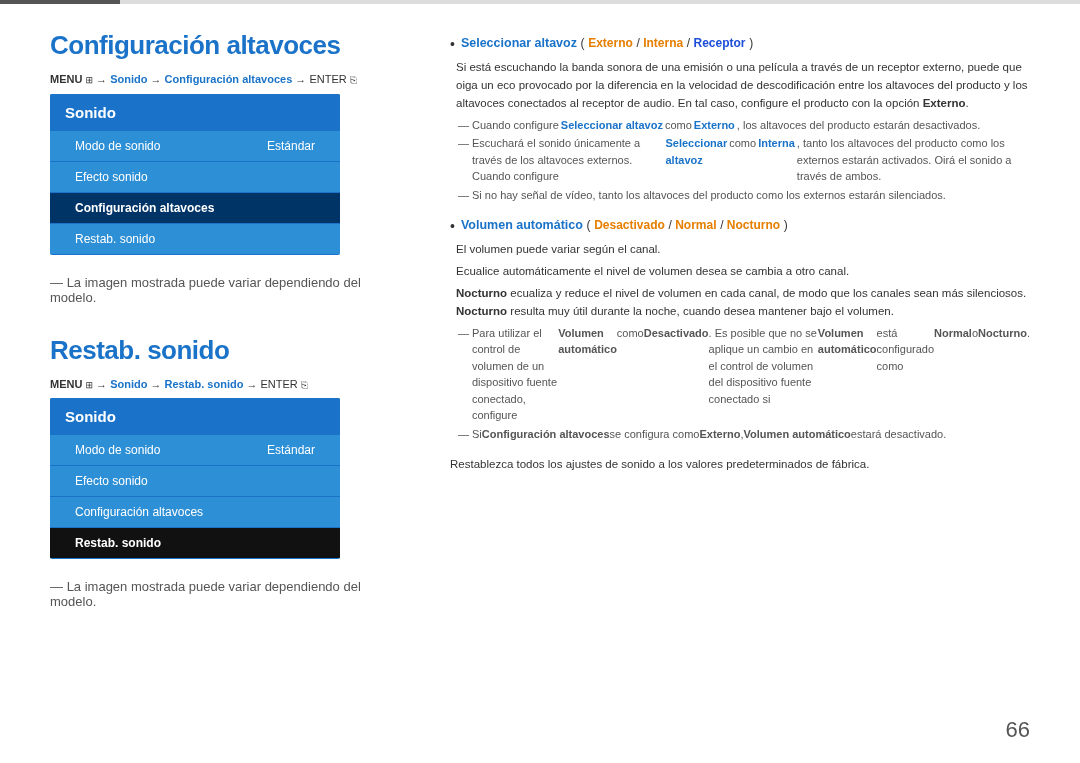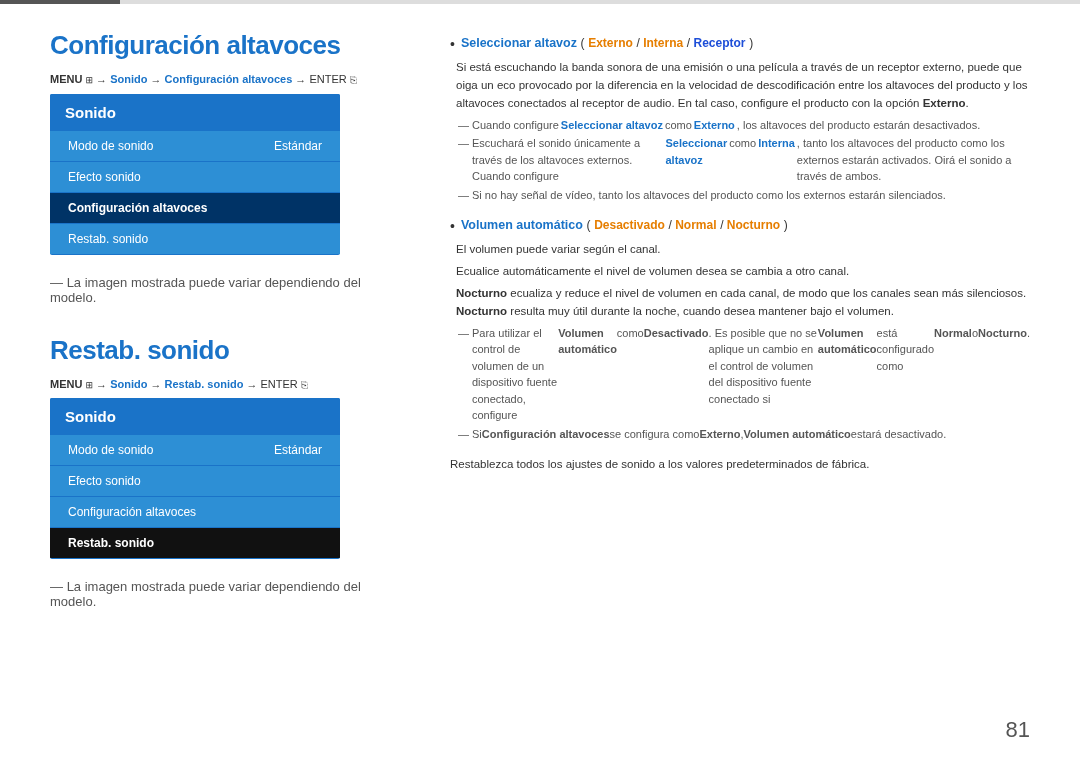--- a/index.html
+++ b/index.html
@@ -66,21 +66,21 @@
       background: #1a73c8;
       color: #ffffff;
       font-size: 15px;
       font-weight: bold;
       padding: 10px 15px;
     }
 
     .sound-menu-item {
       background: #2d8fd5;
       color: #ffffff;
-      padding: 8px 18px;
+      padding: 8px 25px;
       font-size: 12px;
       display: flex;
       justify-content: space-between;
       align-items: center;
       margin-bottom: 1px;
     }
 
     .sound-menu-item.selected {
       background: #003366;
       font-weight: bold;
@@ -284,13 +284,13 @@
       <p class="body-text"><span class="bold">Nocturno</span> ecualiza y reduce el nivel de volumen en cada canal, de modo que los canales sean más silenciosos. <span class="bold">Nocturno</span> resulta muy útil durante la noche, cuando desea mantener bajo el volumen.</p>
       <div class="em-dash-line">Para utilizar el control de volumen de un dispositivo fuente conectado, configure <span style="font-weight:bold;">Volumen automático</span> como <span style="font-weight:bold;">Desactivado</span>. Es posible que no se aplique un cambio en el control de volumen del dispositivo fuente conectado si <span style="font-weight:bold;">Volumen automático</span> está configurado como <span style="font-weight:bold;">Normal</span> o <span style="font-weight:bold;">Nocturno</span>.</div>
       <div class="em-dash-line">Si <span style="font-weight:bold;">Configuración altavoces</span> se configura como <span style="font-weight:bold;">Externo</span>, <span style="font-weight:bold;">Volumen automático</span> estará desactivado.</div>
     </div>
 
     <p class="reset-text">Restablezca todos los ajustes de sonido a los valores predeterminados de fábrica.</p>
 
   </div>
 </div>
 
-<div class="page-number">81</div>
+<div class="page-number">66</div>
 
 </body></html>

